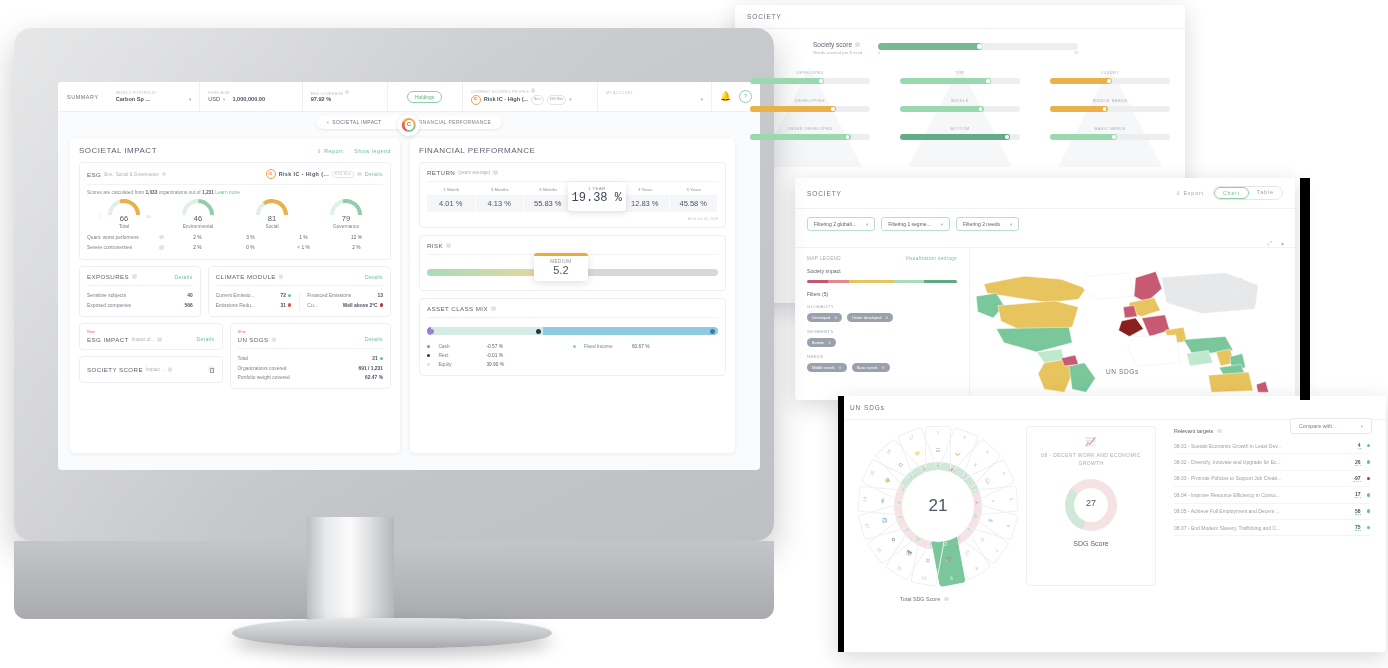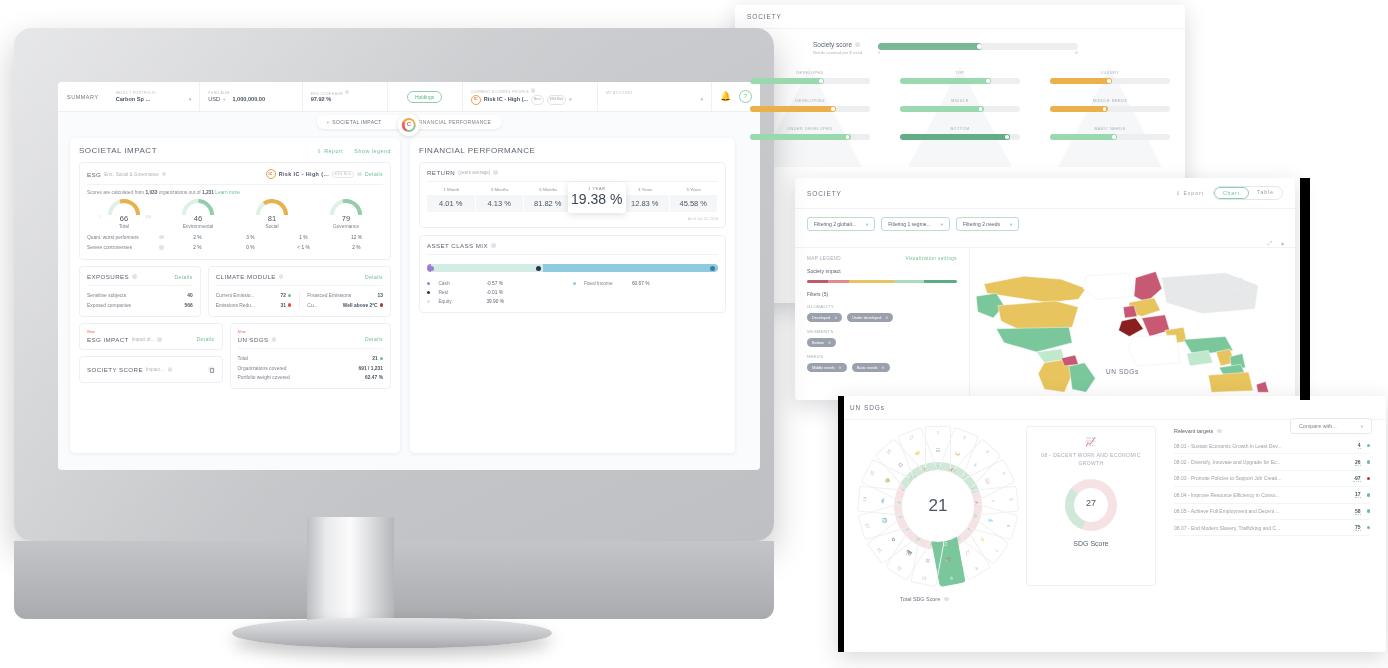--- a/index.html
+++ b/index.html
@@ -113,21 +113,21 @@
     border:.8px solid #9aa1a9;border-radius:.5px;}
 
   
   .ret-row{display:flex;position:relative;margin-top:5px;}
   .ret-col{flex:1;text-align:center;}
   .ret-lbl{font-size:4.4px;color:#8d939b;margin-bottom:3px;}
   .ret-val{font-size:7.5px;color:#4b5563;background:#f5f6f8;padding:4px 0;border-right:1px solid #fff;}
   .ret-pop{position:absolute;left:50%;top:-5px;transform:translateX(-50%);width:58px;background:#fff;
     box-shadow:0 2px 7px rgba(0,0,0,.12);border-radius:3px;padding:4px 0 6px 0;text-align:center;z-index:3;}
   .ret-pop .l{font-size:4.4px;color:#8d939b;letter-spacing:.3px;}
-  .ret-pop .v{font-size:14px;color:#3d4characters;}
+  .ret-pop .v{font-size:12px;color:#3d4characters;font-family:Liberation Mono, monospace;}
   .asof{text-align:right;font-size:3.6px;color:#c3c8ce;margin-top:5px;}
 
   
   .riskbar{height:7px;border-radius:4px;margin:14px 0 4px 0;position:relative;
     background:linear-gradient(90deg,#a8dcbb 0%,#e9d89a 42%,#f0a93c 52%,#d6d8da 52.3%,#d6d8da 100%);}
   .risk-pop{position:absolute;left:46%;top:-16px;transform:translateX(-50%);width:54px;background:#fff;
     box-shadow:0 2px 8px rgba(0,0,0,.13);border-radius:3px;text-align:center;padding-bottom:5px;overflow:hidden;}
   .risk-pop .cap{height:3px;background:#f0a93c;}
   .risk-pop .l{font-size:4.6px;color:#8d939b;letter-spacing:.4px;margin-top:3px;}
   .risk-pop .v{font-size:11px;color:#4b5563;}
@@ -918,21 +918,21 @@
                 <div class="ret-col">
                   <div class="ret-lbl">1 Month</div>
                   <div class="ret-val">4.01 %</div>
                 </div>
                 <div class="ret-col">
                   <div class="ret-lbl">3 Months</div>
                   <div class="ret-val">4.13 %</div>
                 </div>
                 <div class="ret-col">
                   <div class="ret-lbl">6 Months</div>
-                  <div class="ret-val">81.82 %</div>
+                  <div class="ret-val">55.83 %</div>
                 </div>
                 <div class="ret-col">
                   <div class="ret-lbl" style="visibility:hidden">1 YEAR</div>
                   <div class="ret-val" style="visibility:hidden">19.38 %</div>
                 </div>
                 <div class="ret-col">
                   <div class="ret-lbl">3 Years</div>
                   <div class="ret-val">12.83 %</div>
                 </div>
                 <div class="ret-col">
@@ -940,20 +940,36 @@
                   <div class="ret-val">45.58 %</div>
                 </div>
                 <div class="ret-pop" style="left:58.333333333333336%">
                   <div class="l">1 YEAR</div>
                   <div class="v" style="color:#3d4654">19.38 %</div>
                 </div>
               </div>
             <div class="asof">As of Jun 01, 2018</div>
           </div>
 
+          <div class="card" style="margin-top:7px;padding-bottom:10px">
+            <div class="card-hd">
+              <span class="lft">
+                <span>RISK</span>
+                <span class="info-dot"></span>
+              </span>
+            </div>
+            <div class="hr"></div>
+            <div class="riskbar">
+              <div class="risk-pop">
+                <div class="cap"></div>
+                <div class="l">MEDIUM</div>
+                <div class="v">5.2</div>
+              </div>
+            </div>
+          </div>
 
           <div class="card" style="margin-top:7px">
             <div class="card-hd">
               <span class="lft">
                 <span>ASSET CLASS MIX</span>
                 <span class="info-dot"></span>
               </span>
             </div>
             <div class="hr"></div>
             <div class="mixbar">

